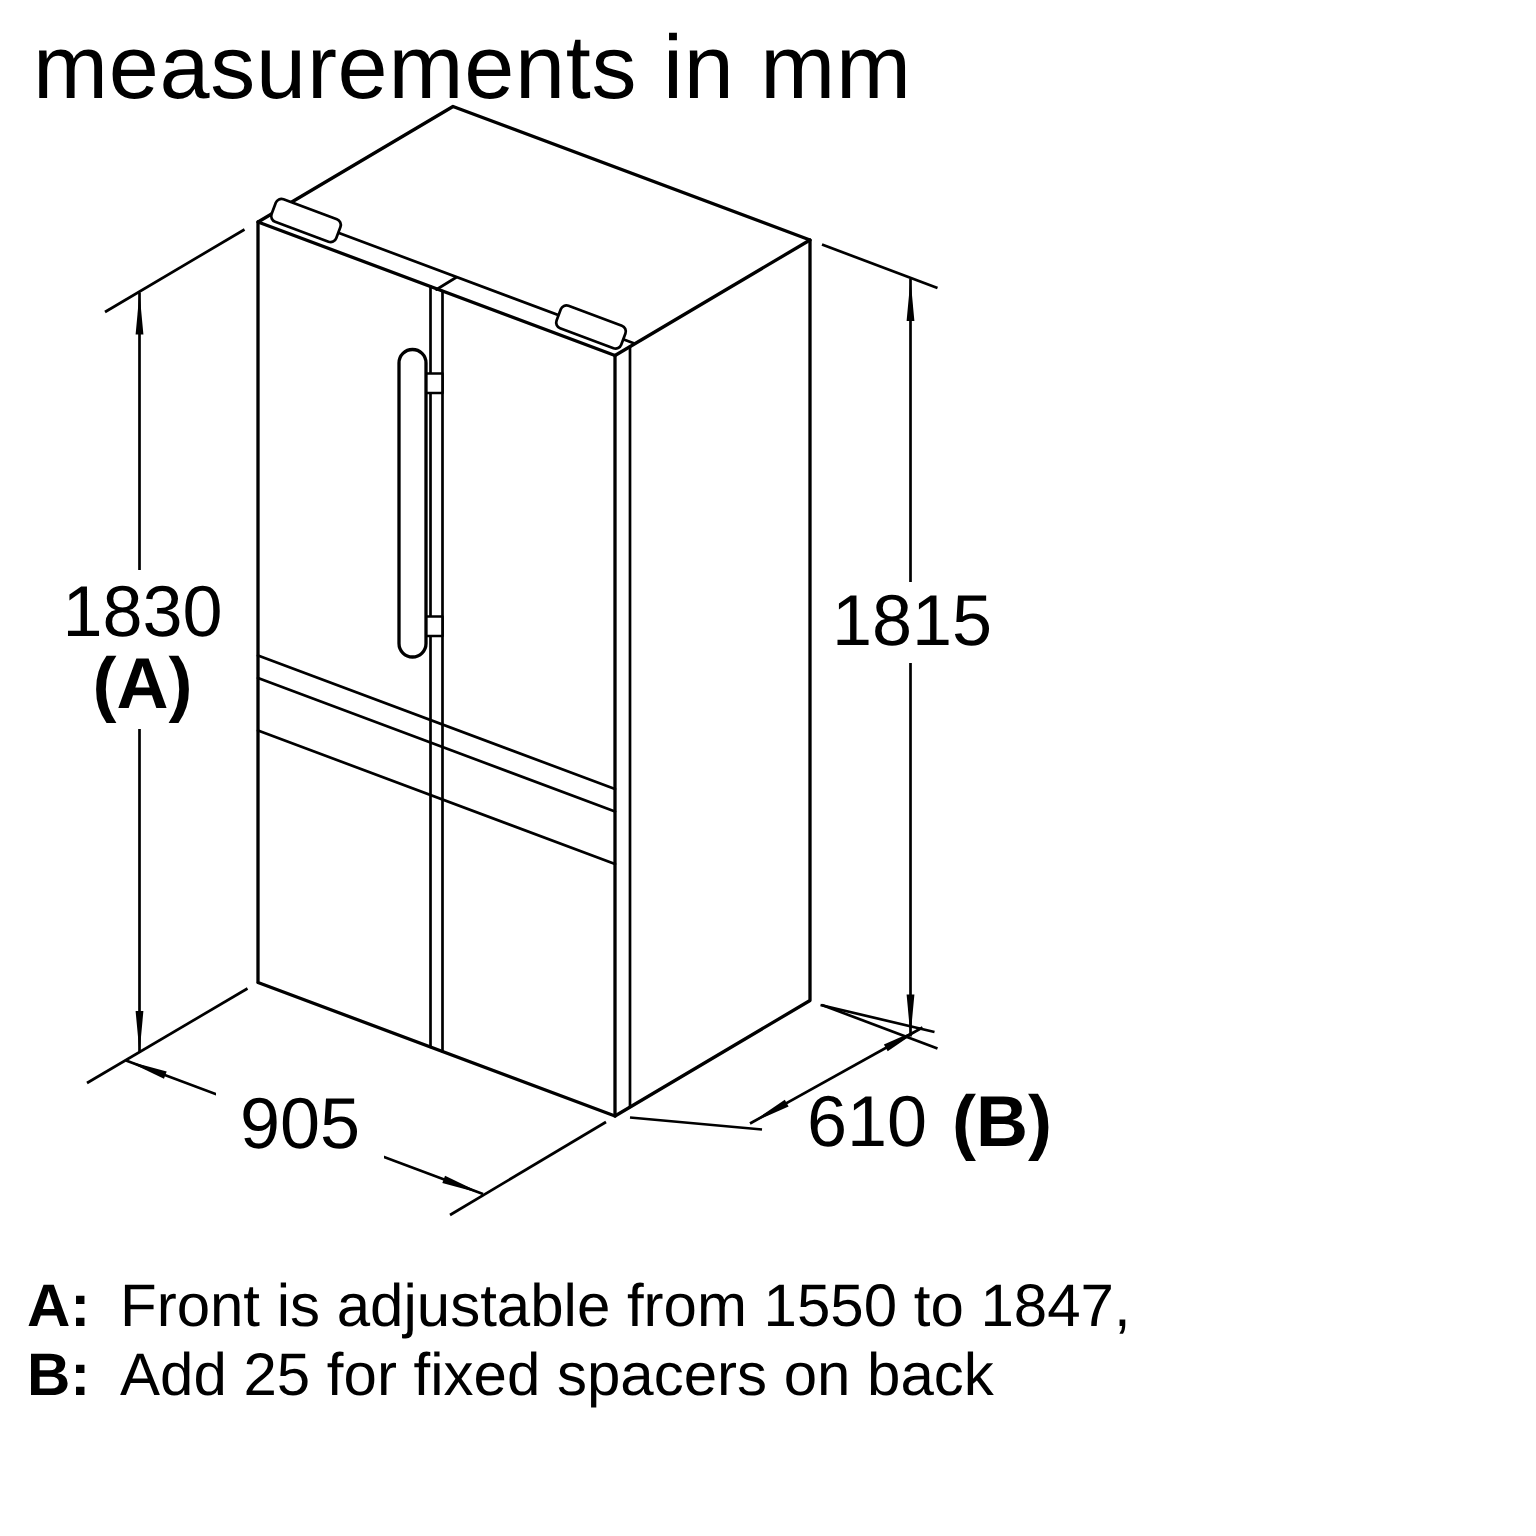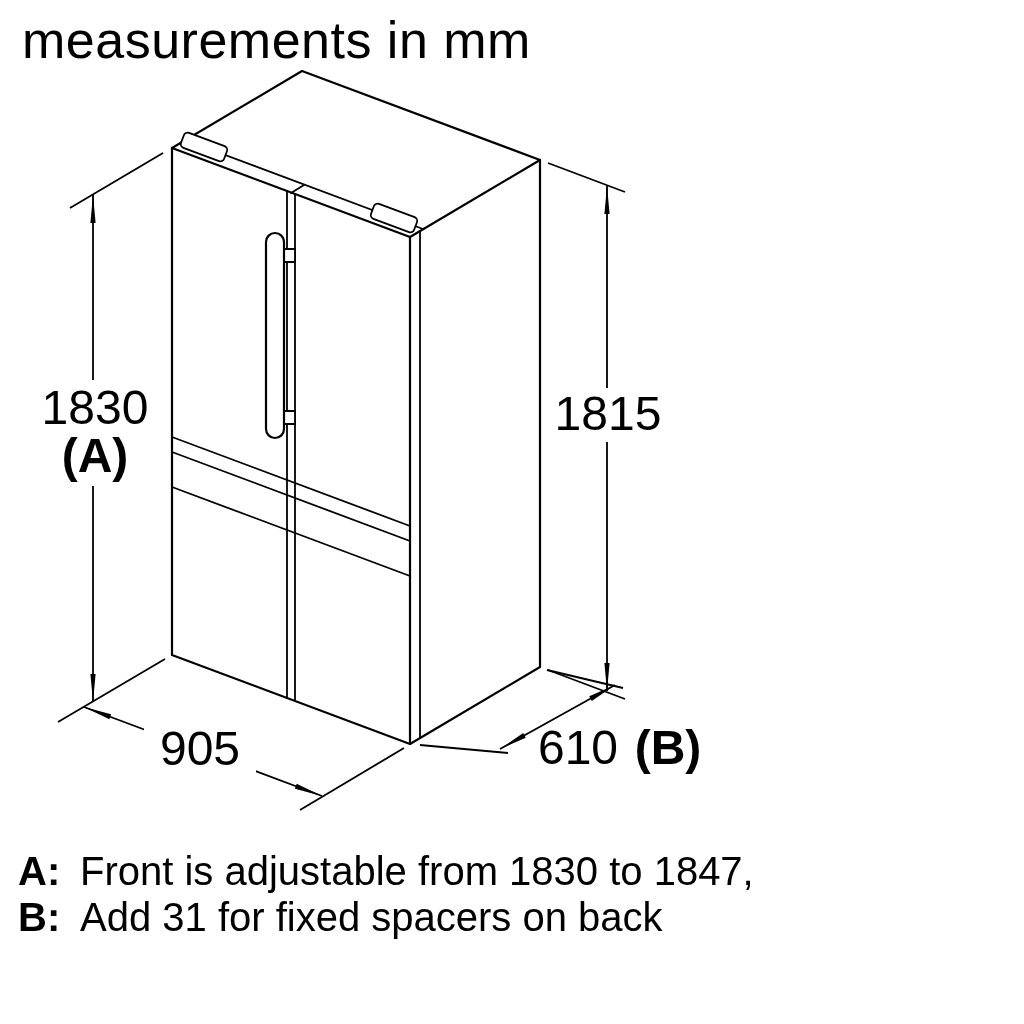--- a/index.html
+++ b/index.html
@@ -6,21 +6,21 @@
   body{
     width:1024px;height:1024px;
     background:#ffffff;
     font-family:"Liberation Sans", sans-serif;
     color:#000;
     position:relative;
     overflow:hidden;
   }
   .page-title{
     position:absolute;left:22px;top:10px;
-    font-size:52px;letter-spacing:0.5px;text-align:right;
+    font-size:60px;letter-spacing:0.5px;text-align:right;
   }
   svg{position:absolute;left:0;top:0;}
   .notes{
     position:absolute;left:18px;top:848px;width:990px;
     font-size:40px;line-height:46px;
   }
   .note{position:relative;padding-left:62px;}
   .note-prefix{position:absolute;left:0;top:0;font-weight:bold;}
   .dim-text{font-size:48px;}
   .dim-suffix{font-size:48px;font-weight:bold;}
@@ -100,19 +100,19 @@
     <line x1="547" y1="670" x2="623" y2="688"></line>
     <line x1="500" y1="749" x2="615" y2="685" marker-start="url(#arrow)" marker-end="url(#arrow)"></line>
     <text class="dim-text" x="578" y="764" text-anchor="middle" fill="#000" stroke="none">610</text>
     <text class="dim-suffix" x="668" y="764" text-anchor="middle" fill="#000" stroke="none">(B)</text>
   </g>
 </svg>
 
 <div class="notes">
   <div class="note">
     <span class="note-prefix">A:</span>
-    <div>Front is adjustable from 1830 to 1847,</div>
+    <div>Front is adjustable from 1550 to 1847,</div>
   </div>
   <div class="note">
     <span class="note-prefix">B:</span>
-    <div>Add 31 for fixed spacers on back</div>
+    <div>Add 25 for fixed spacers on back</div>
   </div>
 </div>
 
 </body></html>

